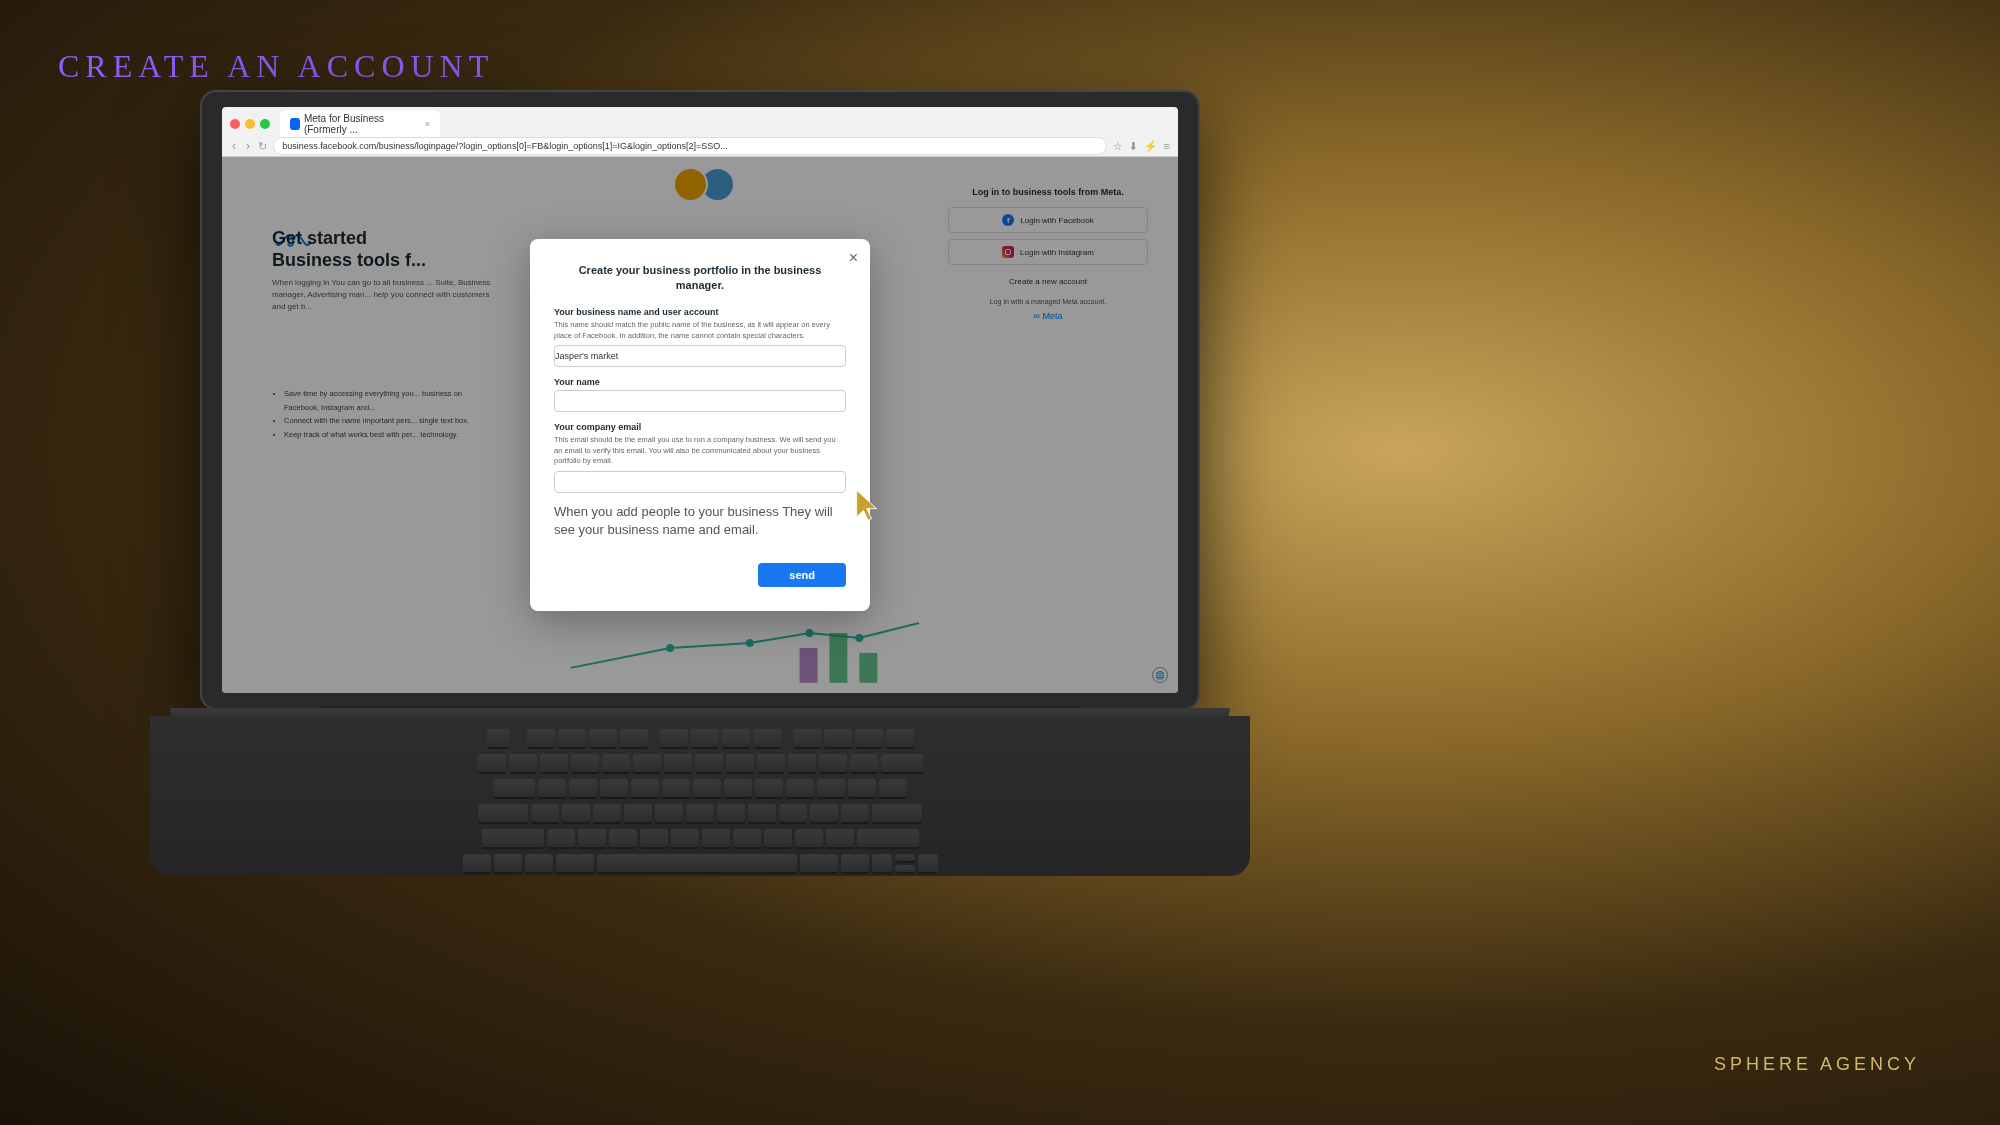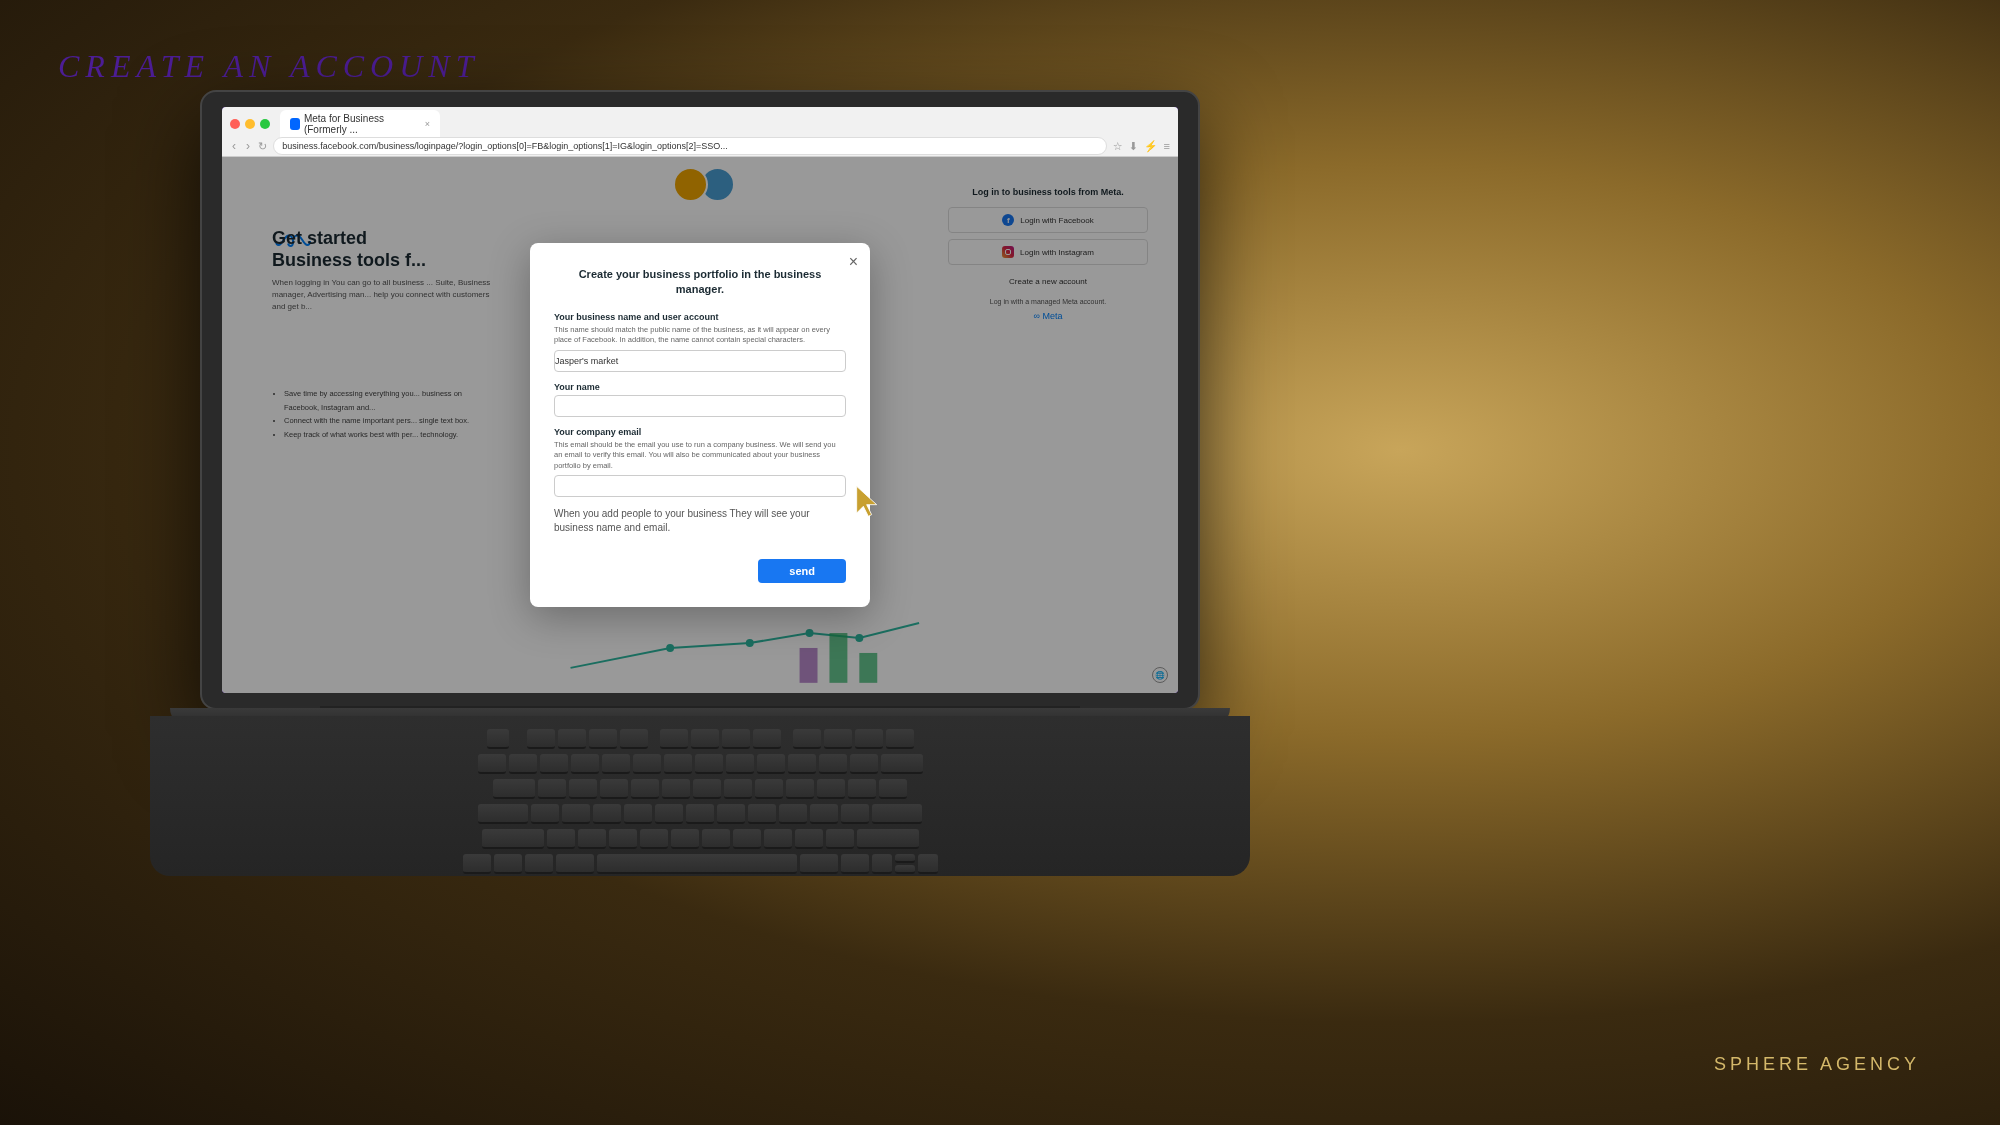--- a/index.html
+++ b/index.html
@@ -11,27 +11,26 @@
       background: radial-gradient(ellipse at 70% 40%, #c8a55a 0%, #8b6a2a 30%, #3a2a10 60%, #1a1208 100%);
       font-family: 'Helvetica Neue', Arial, sans-serif;
       position: relative;
     }
 
     
     .page-title {
       position: absolute;
       top: 48px;
       left: 58px;
-      color: #4c1d95;
+      color: #8b5cf6;
       font-size: 32px;
       font-weight: 300;
       letter-spacing: 6px;
       font-family: Georgia, serif;
       text-transform: uppercase;
-      font-style: italic;
     }
 
     
     .agency-name {
       position: absolute;
       bottom: 50px;
       right: 80px;
       color: #d4b86a;
       font-size: 18px;
       letter-spacing: 4px;
@@ -377,21 +376,21 @@
       width: 100%;
       border: 1px solid #ccc;
       border-radius: 4px;
       padding: 5px 0;
       font-size: 9px;
       color: #333;
       outline: none;
     }
 
     .form-footer-text {
-      font-size: 10px;
+      font-size: 13px;
       color: #555;
       margin-bottom: 24px;
       line-height: 1.4;
     }
 
     .send-btn {
       background: #1877f2;
       color: #fff;
       border: none;
       border-radius: 4px;

